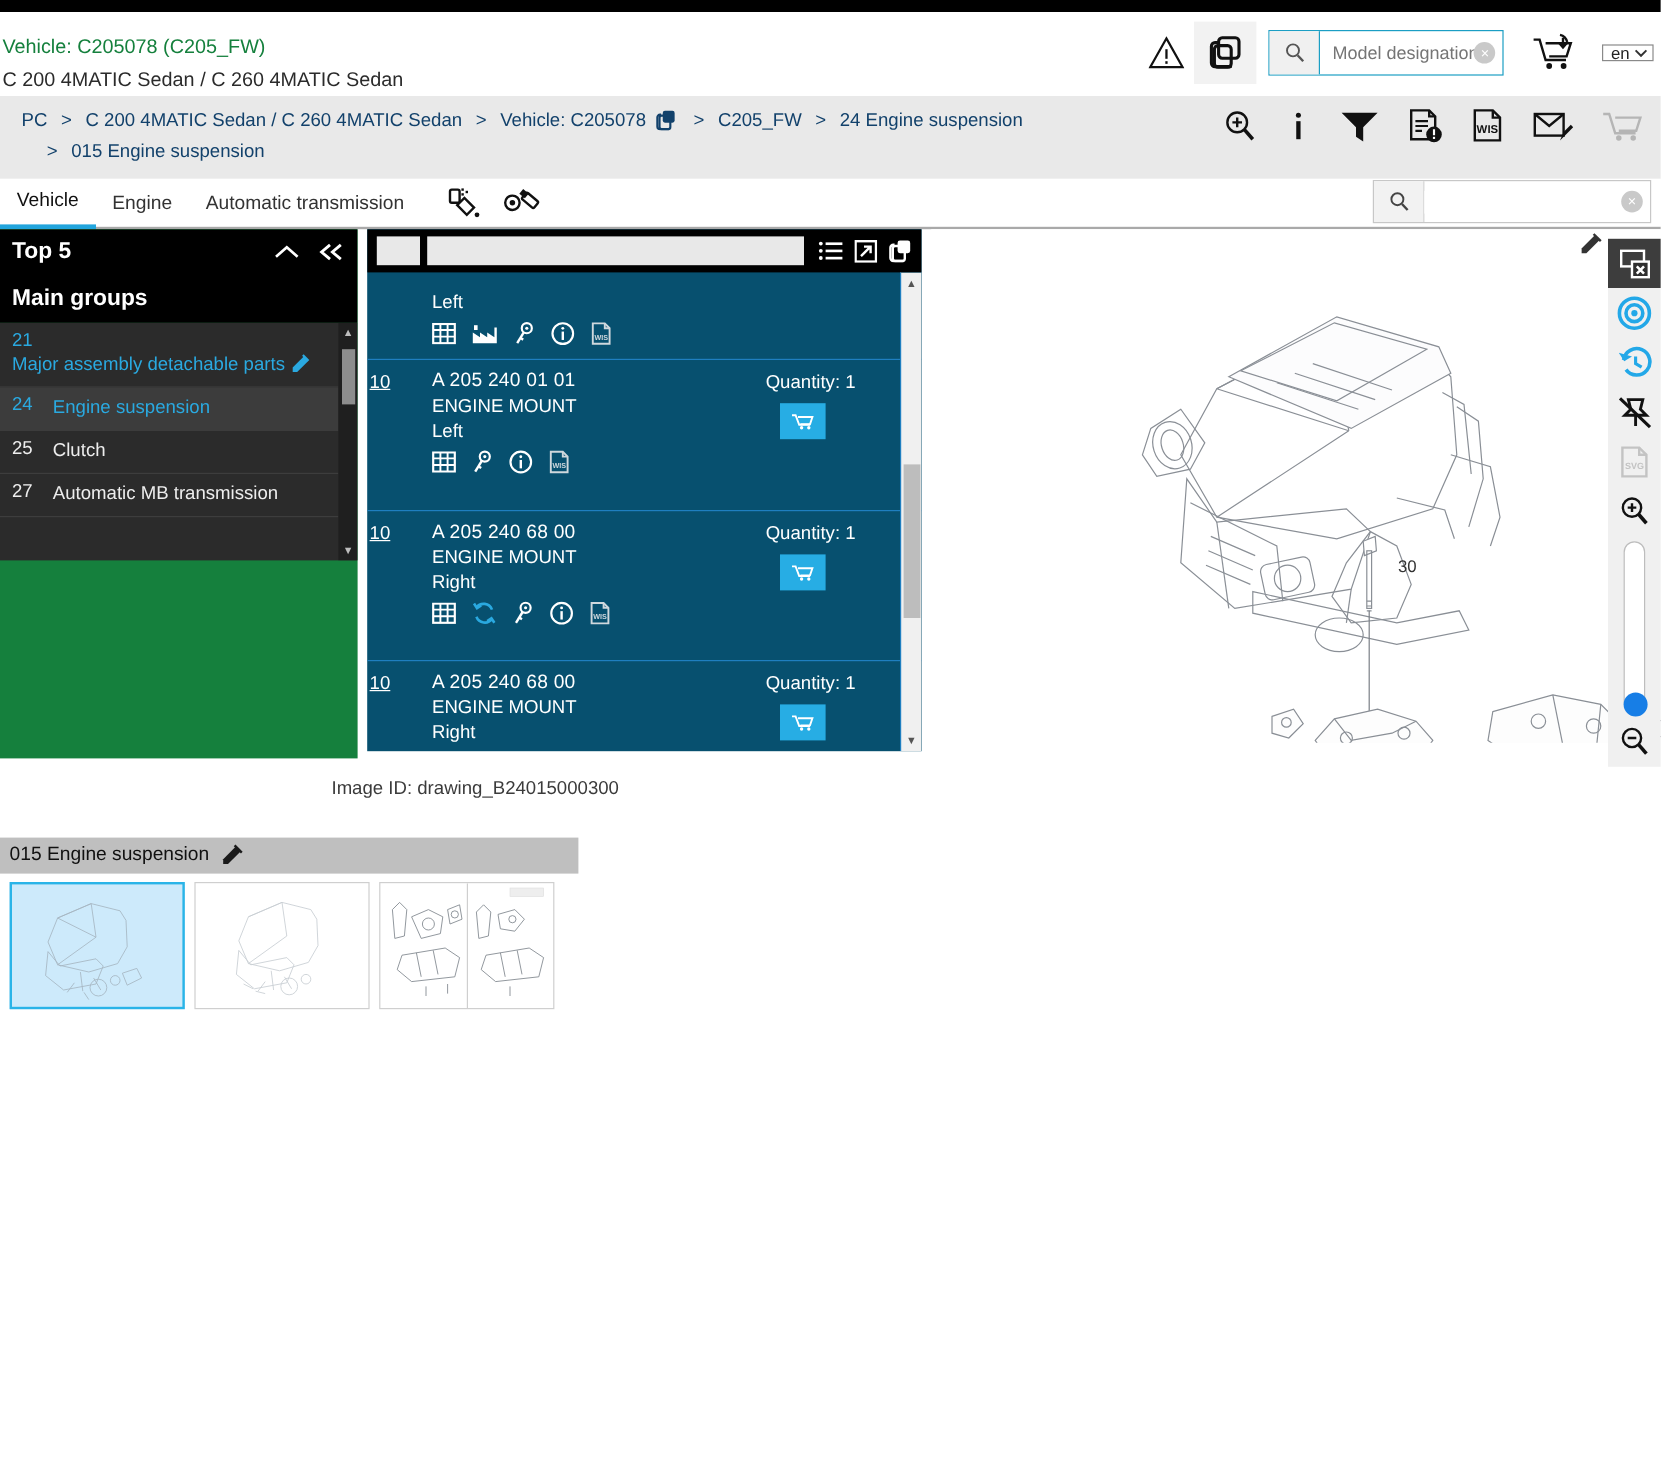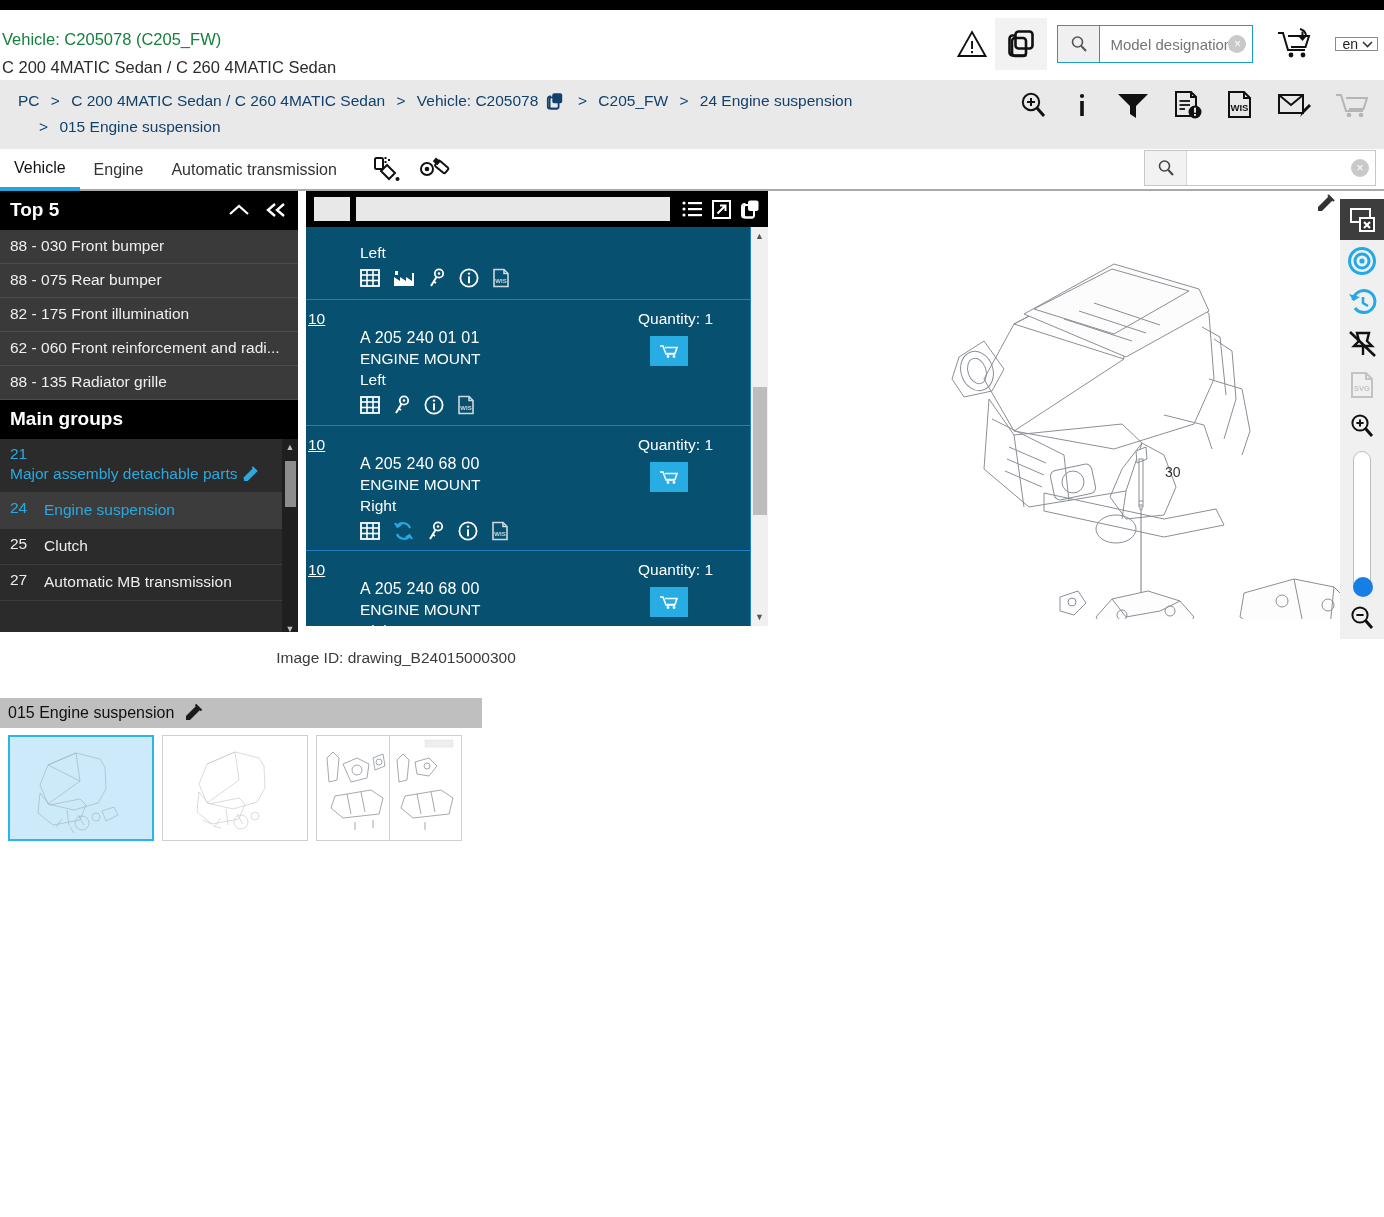--- a/index.html
+++ b/index.html
@@ -74,21 +74,21 @@
   .parts { position:absolute; left:306px; top:0; width:462px; height:435px; background:#07506f; overflow:hidden; }
   .parts-hdr { background:#000; height:36px; display:flex; align-items:center; padding:0 8px; gap:6px;}
   .ph-box { width:36px; height:24px; background:#e8e8e8; }
   .ph-field { flex:1; height:24px; background:#e8e8e8; margin-right:6px;}
   .ph-icons { display:flex; gap:9px; align-items:center; }
   .ph-icons .pi { cursor:pointer; display:flex; }
   .parts-body { position:relative; height:399px; overflow:hidden; }
   .prow { position:relative; border-bottom:1.5px solid #1f7fc0; padding:9px 10px 8px 10px; color:#fff; }
   .prow .idx { position:absolute; left:2px; top:10px; font-size:15.5px; color:#fff;text-decoration:underline;}
   .prow .body { margin-left:44px; }
-  .prow .pnum { font-size:16px; letter-spacing:.2px;margin-top:20px; }
+  .prow .pnum { font-size:16px; letter-spacing:.2px; }
   .prow .pname { font-size:15.5px; margin-top:3px; }
   .prow .pside { font-size:15.5px; margin-top:3px; }
   .prow .picons { display:flex; gap:13px; margin-top:6px; align-items:center;}
   .prow .picons span { cursor:pointer; display:flex; }
   .prow .qty { position:absolute; right:55px; top:10px; font-size:15.5px; white-space:nowrap;}
   .cart-btn { position:absolute; right:80px; top:36px; width:38px; height:30px; background:#27ade4; display:flex; align-items:center; justify-content:center; cursor:pointer;}
   .parts-scroll { position:absolute; right:0; top:0; width:18px; height:100%; background:#f0f0f0; border-left:1px solid #1f7fc0;}
   .parts-scroll .ar { height:18px; display:flex; align-items:center; justify-content:center; color:#555; font-size:9px; cursor:pointer;}
   .parts-scroll .ar.dn { position:absolute; bottom:0; width:100%;}
   .parts-scroll .thumb { position:absolute; left:2px; top:160px; width:14px; height:128px; background:#bdbdbd; cursor:pointer;}
@@ -302,27 +302,20 @@
               <path d="M2 11 L11 3 L20 11" fill="none" stroke="#fff" stroke-width="2.2"></path>
             </svg>
         </span>
         <span class="ctrl">
           <svg width="24" height="16" viewBox="0 0 24 16">
               <path d="M11 2 L4 8 L11 14" fill="none" stroke="#fff" stroke-width="2.4"></path>
               <path d="M20 2 L13 8 L20 14" fill="none" stroke="#fff" stroke-width="2.4"></path>
             </svg>
         </span>
       </span>
-    </div>
-    <div class="top5">
-      <div class="item">88 - 030 Front bumper</div>
-      <div class="item">88 - 075 Rear bumper</div>
-      <div class="item">82 - 175 Front illumination</div>
-      <div class="item">62 - 060 Front reinforcement and radi...</div>
-      <div class="item">88 - 135 Radiator grille</div>
     </div>
 
     <div class="mg-hdr">Main groups</div>
 
     <div class="mg-list">
       <div class="mg-row link" style="width:282px;flex-direction:column;">
         <span class="num">21</span>
         <span class="lbl"><span>Major assembly detachable parts</span><span class="pencil-inline"><svg width="17" height="17" viewBox="0 0 18 18">
                 <path d="M2 13 L12 3 L16 7 L6 17 H2 Z" fill="#2aa9e0"></path>
                 <path d="M11 2 L16 7" stroke="#2aa9e0" stroke-width="2"></path>

